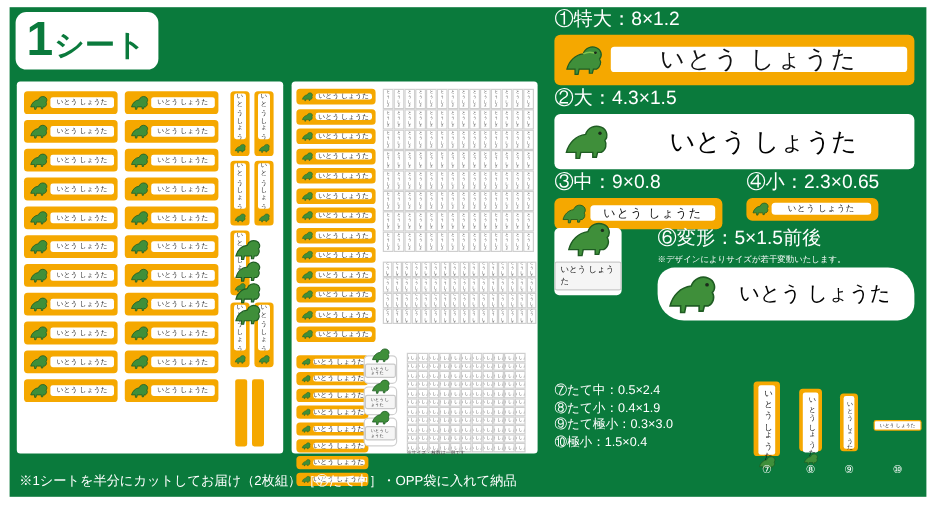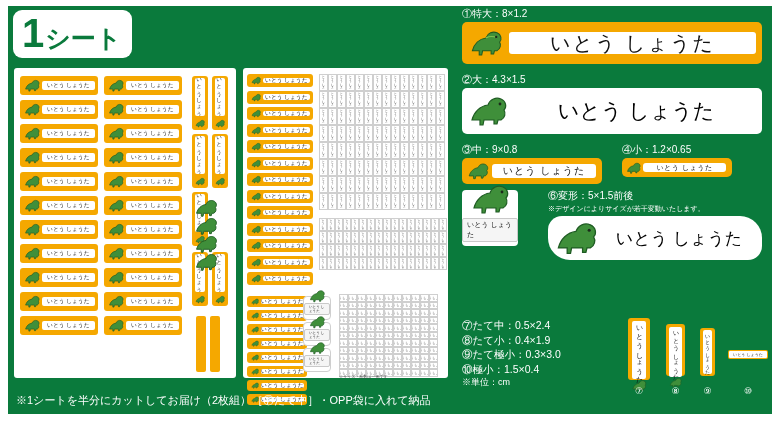--- a/index.html
+++ b/index.html
@@ -62,21 +62,21 @@
 
   .noteline{position:absolute;font-size:4px;color:#444;}
 
   
   .footnote{position:absolute;color:#ffffff;font-size:11px;}
   .fn1{left:16px;top:393px;}
   .fn2{left:252px;top:393px;}
 
   
   .rcol{position:absolute;left:462px;top:8px;width:306px;}
-  .rlabel{color:#ffffff;font-size:10px;margin:0 0 3px 0;line-height:1.1;}
+  .rlabel{color:#ffffff;font-size:16px;margin:0 0 3px 0;line-height:1.1;}
   .rnote{color:#ffffff;font-size:7px;margin:0 0 2px 0;}
   .sec{position:absolute;}
 
   .bigchip{
     background:#f5a800;border-radius:5px;display:flex;align-items:center;box-sizing:border-box;
   }
   .bigchip .binner{background:#fff;border-radius:3px;flex:1;display:flex;align-items:center;justify-content:center;height:66%;margin-right:6px;}
   .bigchip .bnm{font-size:20px;color:#111;letter-spacing:2px;}
 
   .whitecard{background:#ffffff;border-radius:5px;display:flex;align-items:center;box-sizing:border-box;}
@@ -1606,21 +1606,21 @@
             <path d="M4 26 C6 18 12 12 20 11 C22 5 28 3 33 5 C38 7 39 13 36 16 C38 19 37 24 33 26 L30 26 L29 30 L26 30 L26 26 L16 26 L15 31 L12 31 L12 26 Z" fill="#3f8f3a" stroke="#1f5c23" stroke-width="1.4"></path>
           </svg>
         </div>
         <div class="binner">
           <span class="bnm">いとう しょうた</span>
         </div>
       </div>
     </div>
 
     <div class="sec" style="left:160px;top:136px;width:146px;">
-      <div class="rlabel">④小：1.2×0.65</div>
+      <div class="rlabel">④小：2.3×0.65</div>
       <div class="bigchip tinychip" style="width:110px;height:19px;padding:2px 0 2px 2px;">
         <div class="dino" style="width:15px;height:14px;margin-right:2px;">
           <svg viewBox="0 0 40 34" width="15" height="14">
             <path d="M4 26 C6 18 12 12 20 11 C22 5 28 3 33 5 C38 7 39 13 36 16 C38 19 37 24 33 26 L30 26 L29 30 L26 30 L26 26 L16 26 L15 31 L12 31 L12 26 Z" fill="#3f8f3a" stroke="#1f5c23" stroke-width="1.6"></path>
           </svg>
         </div>
         <div class="binner">
           <span class="bnm">いとう しょうた</span>
         </div>
       </div>
@@ -1652,21 +1652,20 @@
           <span class="bnm" style="font-size:17px;">いとう  しょうた</span>
         </div>
       </div>
     </div>
 
     <div class="sec" style="left:0;top:312px;width:160px;">
       <div class="rlabel" style="font-size:10.5px;margin-bottom:3px;">⑦たて中：0.5×2.4</div>
       <div class="rlabel" style="font-size:10.5px;margin-bottom:3px;">⑧たて小：0.4×1.9</div>
       <div class="rlabel" style="font-size:10.5px;margin-bottom:3px;">⑨たて極小：0.3×3.0</div>
       <div class="rlabel" style="font-size:10.5px;margin-bottom:3px;">⑩極小：1.5×0.4</div>
-      <div class="rlabel" style="font-size:9px;">※単位：cm</div>
     </div>
 
     <div class="sec" style="left:166px;top:310px;width:140px;height:100px;">
       <div class="vsmall" style="position:absolute;left:0;top:0;width:22px;height:62px;">
         <div class="vin">
           <span class="vt">いとう しょうた</span>
         </div>
         <div class="dino" style="width:16px;height:13px;margin:0;">
           <svg viewBox="0 0 40 34" width="16" height="13">
             <path d="M4 26 C6 18 12 12 20 11 C22 5 28 3 33 5 C38 7 39 13 36 16 C38 19 37 24 33 26 L30 26 L29 30 L26 30 L26 26 L16 26 L15 31 L12 31 L12 26 Z" fill="#3f8f3a" stroke="#1f5c23" stroke-width="1.6"></path>

